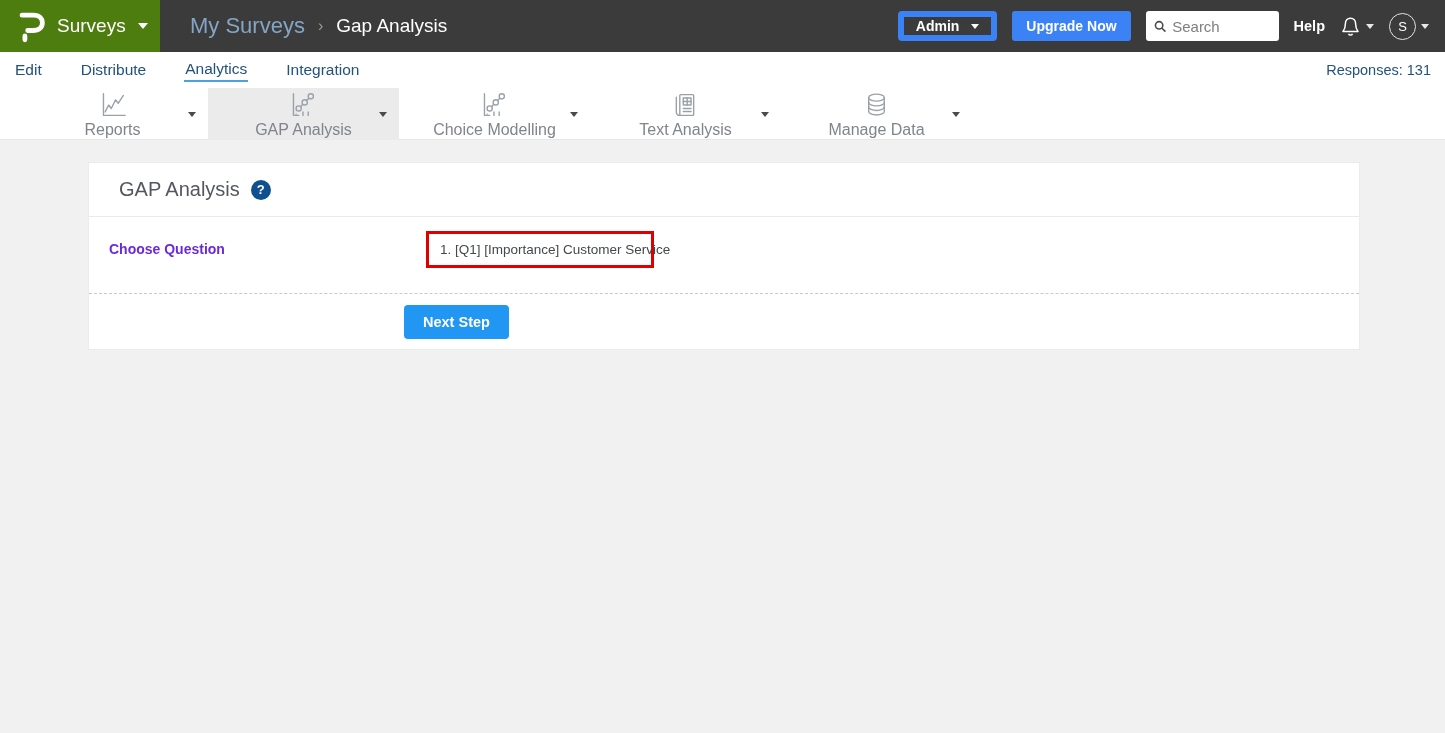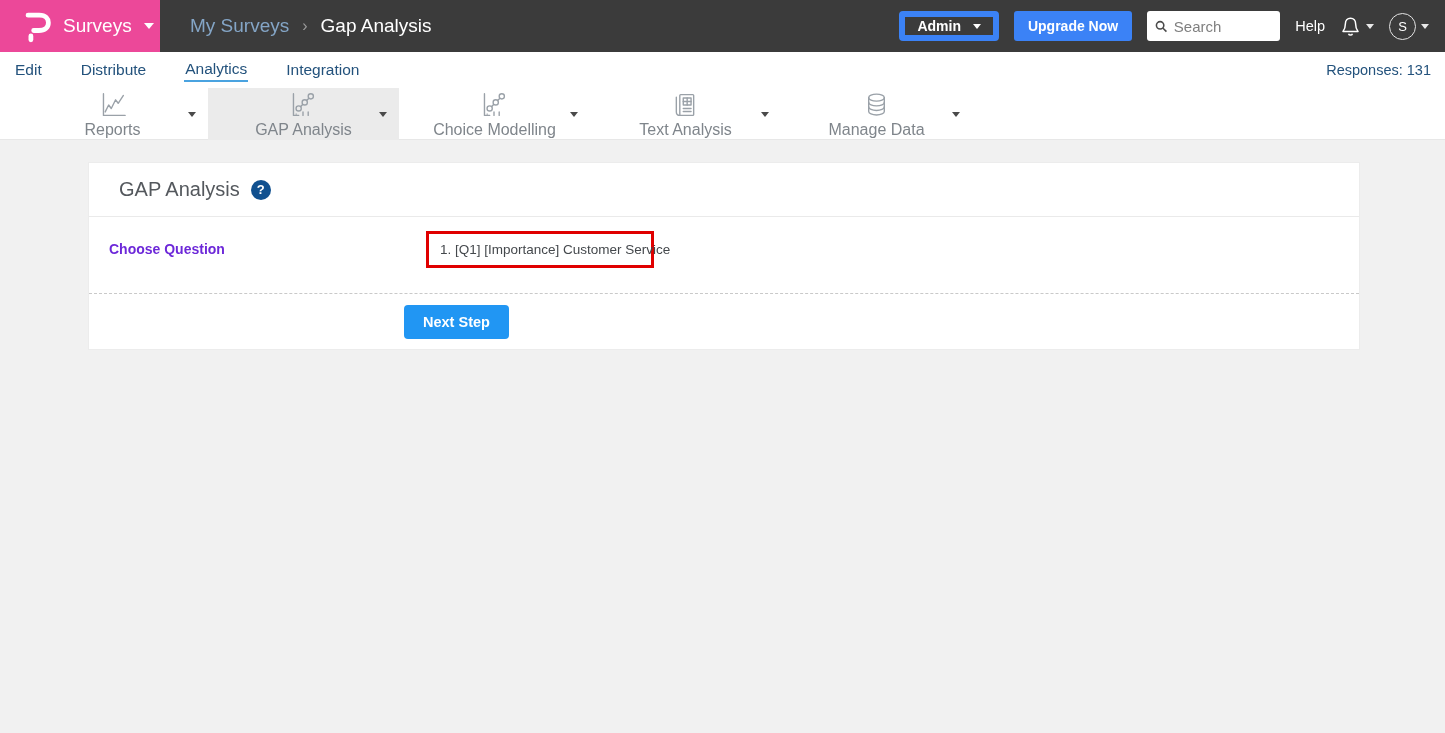--- a/index.html
+++ b/index.html
@@ -8,36 +8,36 @@
     font-family: "Liberation Sans", sans-serif;
     background: #f1f1f1;
   }
 
   
   .topbar {
     height: 52px; background: #3b3b3b;
     display: flex; align-items: center;
   }
   .logo-block {
-    width: 160px; height: 52px; background: #ec4899;
-    display: flex; align-items: center; padding-left: 25px; gap: 12px;
+    width: 160px; height: 52px; background: #4d7c0f;
+    display: flex; align-items: center; padding-left: 19px; gap: 12px;
     cursor: pointer; flex-shrink: 0;
   }
   .logo-glyph { width: 26px; height: 34px; }
   .product-name { color: #fff; font-size: 19px; }
   .caret {
     width: 0; height: 0;
     border-left: 5px solid transparent; border-right: 5px solid transparent;
     border-top: 6px solid currentColor; display: inline-block;
   }
   .caret.small { border-left-width: 4px; border-right-width: 4px; border-top-width: 5px; }
   .logo-block .caret { color: #fff; }
 
   .breadcrumb { margin-left: 30px; display: flex; align-items: center; gap: 13px; }
-  .crumb-parent { color: #84a5c6; font-size: 19px; cursor: pointer; }
+  .crumb-parent { color: #84a5c6; font-size: 22px; cursor: pointer; }
   .crumb-sep { color: #9a9a9a; font-size: 16px; }
   .crumb-current { color: #ffffff; font-size: 19px; }
 
   .topbar-right { margin-left: auto; display: flex; align-items: center; gap: 15px; padding-right: 16px; }
   .admin-btn {
     background: transparent; border: 6px solid #3b82f6; border-radius: 4px;
     height: 30px; padding: 0 12px; display: flex; align-items: center; gap: 12px;
     color: #fff; font-weight: bold; font-size: 14px; cursor: pointer;
     font-family: "Liberation Sans", sans-serif;
   }
@@ -49,21 +49,21 @@
   }
   .search-box {
     background: #fff; width: 133px; height: 30px; border-radius: 3px;
     display: flex; align-items: center; padding: 0 8px; gap: 6px;
   }
   .search-box input {
     border: none; outline: none; width: 100%; font-size: 15px; color: #333;
     font-family: "Liberation Sans", sans-serif; background: transparent;
   }
   .search-box input::placeholder { color: #7f7f7f; }
-  .help-link { color: #fff; font-size: 14.5px; cursor: pointer; }
+  .help-link { color: #fff; font-size: 14.5px; cursor: pointer; font-weight: bold; }
   .bell-group, .avatar-group { display: flex; align-items: center; gap: 5px; cursor: pointer; }
   .bell-group .caret, .avatar-group .caret { color: #e8e8e8; }
   .avatar {
     width: 27px; height: 27px; border-radius: 50%; border: 1.5px solid #e4e4e4;
     color: #fff; font-size: 13px; display: flex; align-items: center; justify-content: center;
   }
 
   
   .subnav {
     height: 36px; background: #fff; display: flex; align-items: center;

